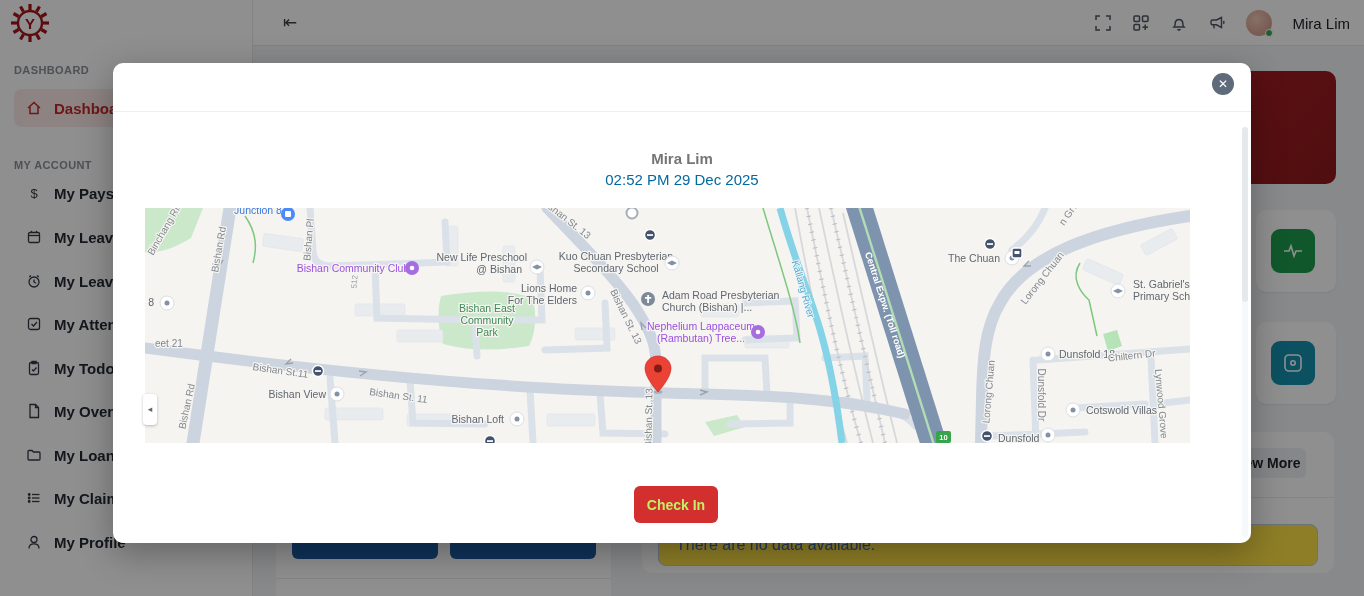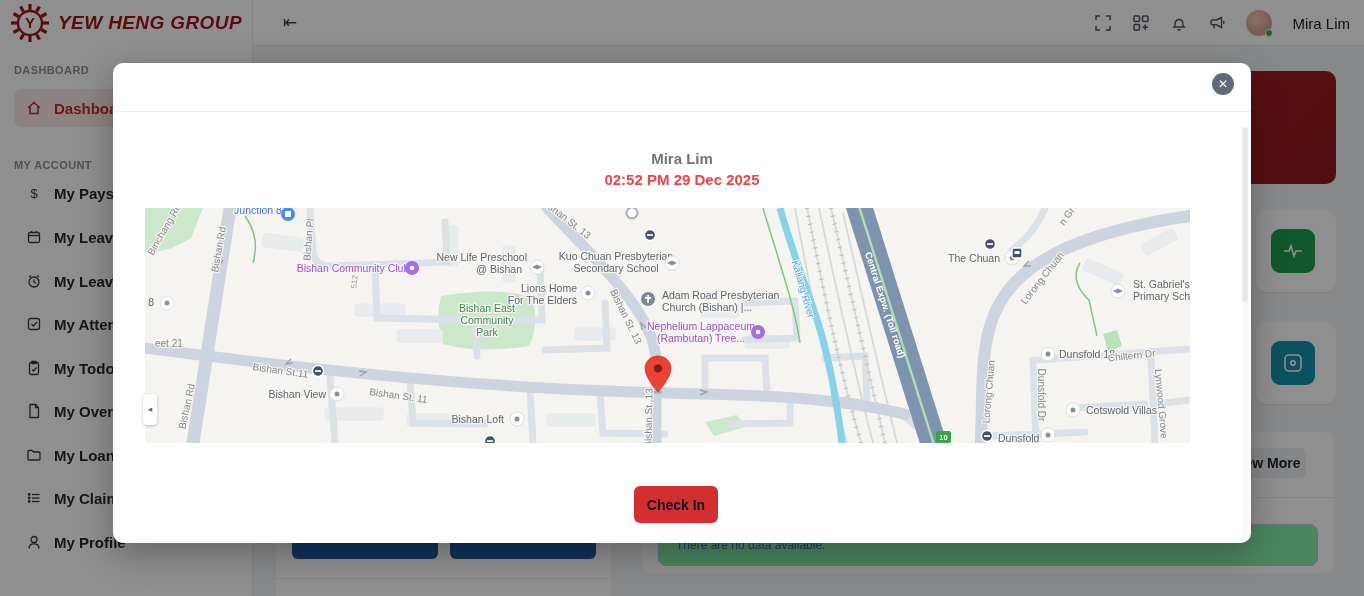--- a/index.html
+++ b/index.html
@@ -26,35 +26,35 @@
   .nav-item span { color:#252b33; font-size:15px; font-weight:600; }
   .nav-ic { width:16px; height:16px; flex:0 0 16px; }
 
   .content { position:absolute; inset:0; z-index:1; }
   .red-card { position:absolute; left:1097px; top:71px; width:239px; height:113px; border-radius:10px; background:linear-gradient(135deg,#b32025,#8e191d); }
   .mini-card { position:absolute; width:80px; height:82px; background:#fff; border-radius:10px; box-shadow:0 1px 2px rgba(0,0,0,.06); }
   .sq-icon { position:absolute; left:15px; top:19px; width:44px; height:44px; border-radius:9px; display:flex; align-items:center; justify-content:center; }
   .wide-card { position:absolute; left:642px; top:432px; width:692px; height:141px; background:#fff; border-radius:10px; }
   .vm-pill { position:absolute; left:584px; top:16px; width:80px; height:30px; background:#eef0f2; border:none; border-radius:6px; font-family:inherit; font-size:14px; font-weight:600; color:#20252c; cursor:pointer; }
   .wc-div { position:absolute; left:0; top:65px; width:100%; border-top:1px solid #ececec; }
-  .alert { position:absolute; left:16px; top:92px; width:660px; height:42px; background:#86efac; border:1px solid #bac9dd; border-radius:8px; display:flex; align-items:center; padding-left:17px; font-size:12px; color:#3c67ac;text-align:center; }
+  .alert { position:absolute; left:16px; top:92px; width:660px; height:42px; background:#fde047; border:1px solid #bac9dd; border-radius:8px; display:flex; align-items:center; padding-left:17px; font-size:16px; color:#3c67ac;text-align:center; }
   .left-card { position:absolute; left:276px; top:518px; width:335px; height:78px; background:#fff; border-radius:10px 10px 0 0; }
   .left-card .div { position:absolute; left:0; top:60px; width:100%; border-top:1px solid #ececec; }
   .blue-btn { position:absolute; top:15px; height:26px; width:146px; background:#1d5aa0; border:none; border-radius:6px; cursor:pointer; }
 
   
   .dim { position:absolute; inset:0; background:rgba(0,0,0,.44); z-index:10; }
   .modal { position:absolute; left:113px; top:63px; width:1138px; height:480px; background:#fff; border-radius:10px; z-index:20; box-shadow:0 10px 35px rgba(0,0,0,.3); }
   .modal-head { position:absolute; left:0; top:0; width:100%; height:49px; border-bottom:1px solid #eceef0; }
   .close-btn { position:absolute; right:17px; top:10px; width:22px; height:22px; border:none; border-radius:50%; background:#5f6b7a; color:#fff; font-size:12px; line-height:22px; text-align:center; cursor:pointer; font-family:inherit; }
   .m-name { position:absolute; left:0; top:87px; width:100%; text-align:center; font-size:15px; font-weight:700; color:#757575; }
-  .m-time { position:absolute; left:0; top:108px; width:100%; text-align:center; font-size:15px; font-weight:700; color:#ef4444; }
+  .m-time { position:absolute; left:0; top:108px; width:100%; text-align:center; font-size:15px; font-weight:400; color:#0369a1; }
   .map-wrap { position:absolute; left:32px; top:145px; width:1045px; height:235px; background:#f6f4f1; overflow:visible; }
   .map-pan { position:absolute; left:-2px; top:186px; width:14px; height:31px; background:#fff; border-radius:4px; box-shadow:0 1px 3px rgba(0,0,0,.25); font-size:9px; color:#666; text-align:center; line-height:31px; cursor:pointer; z-index:3; }
-  .checkin-btn { position:absolute; left:521px; top:423px; width:84px; height:37px; background:#d32f2f; color:#0f172a; border:none; border-radius:6px; font-family:inherit; font-size:14px; font-weight:700; cursor:pointer; }
+  .checkin-btn { position:absolute; left:521px; top:423px; width:84px; height:37px; background:#d32f2f; color:#bef264; border:none; border-radius:6px; font-family:inherit; font-size:14px; font-weight:700; cursor:pointer; }
   .m-scroll { position:absolute; right:3px; top:64px; width:6px; height:410px; background:#f7f8f9; border-radius:3px; }
   .m-thumb { position:absolute; left:0; top:0; width:6px; height:175px; background:#e6e9ec; border-radius:3px; }
 
   
   text { font-family:"Liberation Sans", sans-serif; }
   .mlbl { font-size:10.5px; fill:#5f6770; paint-order:stroke; stroke:#f6f4f1; stroke-width:2.6px; stroke-linejoin:round; }
   .mrd  { font-size:10px; fill:#81888f; paint-order:stroke; stroke:#f6f4f1; stroke-width:2.4px; stroke-linejoin:round; }
   .mpur { fill:#9b51e0; } .mgrn { fill:#3d8a52; } .mblu { fill:#3f7ae0; }
   .mwat { font-size:10px; fill:#56a8cb; paint-order:stroke; stroke:#eaf5f9; stroke-width:2px; }
   .mhw  { font-size:9.5px; font-weight:700; fill:#ffffff; }
@@ -79,21 +79,20 @@
           <line x1="7" y1="20" x2="1" y2="20"></line>
             <line x1="8.7" y1="13.5" x2="3.5" y2="10.5"></line>
           <line x1="13.5" y1="8.7" x2="10.5" y2="3.5"></line>
             <line x1="20" y1="7" x2="20" y2="1"></line>
           <line x1="26.5" y1="8.7" x2="29.5" y2="3.5"></line>
             <line x1="31.3" y1="13.5" x2="36.5" y2="10.5"></line>
         </g>
         <circle cx="20" cy="20" r="12" fill="#fff" stroke="#a4171c" stroke-width="2.4"></circle>
         <text x="20" y="25.5" text-anchor="middle" font-size="15" font-weight="bold" fill="#a4171c">Y</text>
       </svg>
-      <span class="brand">YEW HENG GROUP</span>
     </div>
 
     <div class="sec-label" style="top:64px">DASHBOARD</div>
 
     <div class="nav-active">
       <svg class="nav-ic" viewBox="0 0 16 16" fill="none" stroke="#c62828" stroke-width="1.5">
         <path d="M2,8 L8,2.5 L14,8"></path>
           <path d="M4,7 V13.5 H12 V7"></path>
       </svg>
       <span>Dashboard</span>

